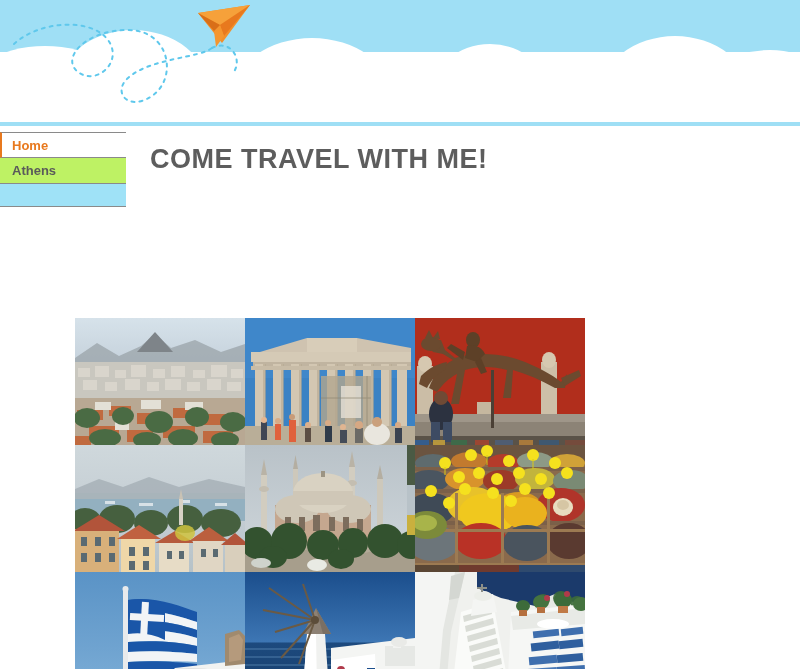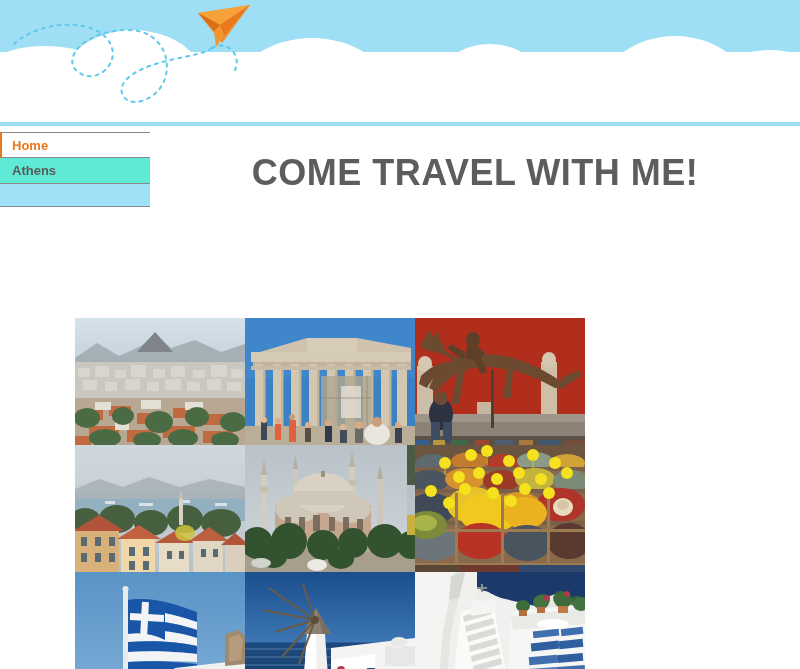--- a/index.html
+++ b/index.html
@@ -81,31 +81,31 @@
     position: relative;
     width: 800px;
     height: 543px;
   }
 
   
   .sidebar {
     position: absolute;
     left: 0;
     top: 6px;
-    width: 150px;
+    width: 126px;
   }
   .nav-item {
     display: block;
     height: 26px;
     line-height: 26px;
     padding-left: 12px;
     font-size: 13px;
     font-weight: bold;
     color: #5a5a5a;
-    background: #5eead4;
+    background: #bef264;
     border-top: 1px solid #8a8a8a;
     border-bottom: 1px solid #8a8a8a;
     text-decoration: none;
     box-sizing: border-box;
     cursor: pointer;
   }
   .nav-item + .nav-item { border-top: none; }
   .nav-item.active {
     background: #ffffff;
     color: #e8791e;
@@ -121,24 +121,24 @@
   }
 
   
   .main {
     position: absolute;
     left: 150px;
     top: 0;
     width: 650px;
   }
   .page-title {
-    margin: 8px;
+    margin: 0;
     padding-top: 18px;
-    text-align: center;
-    font-size: 36px;
+    text-align: left;
+    font-size: 27px;
     font-weight: bold;
     letter-spacing: 0.5px;
     color: #5d5d5d;
     font-family: "Liberation Sans", sans-serif;
   }
   .gallery {
     position: absolute;
     left: 75px;
     top: 192px;
     width: 510px;

